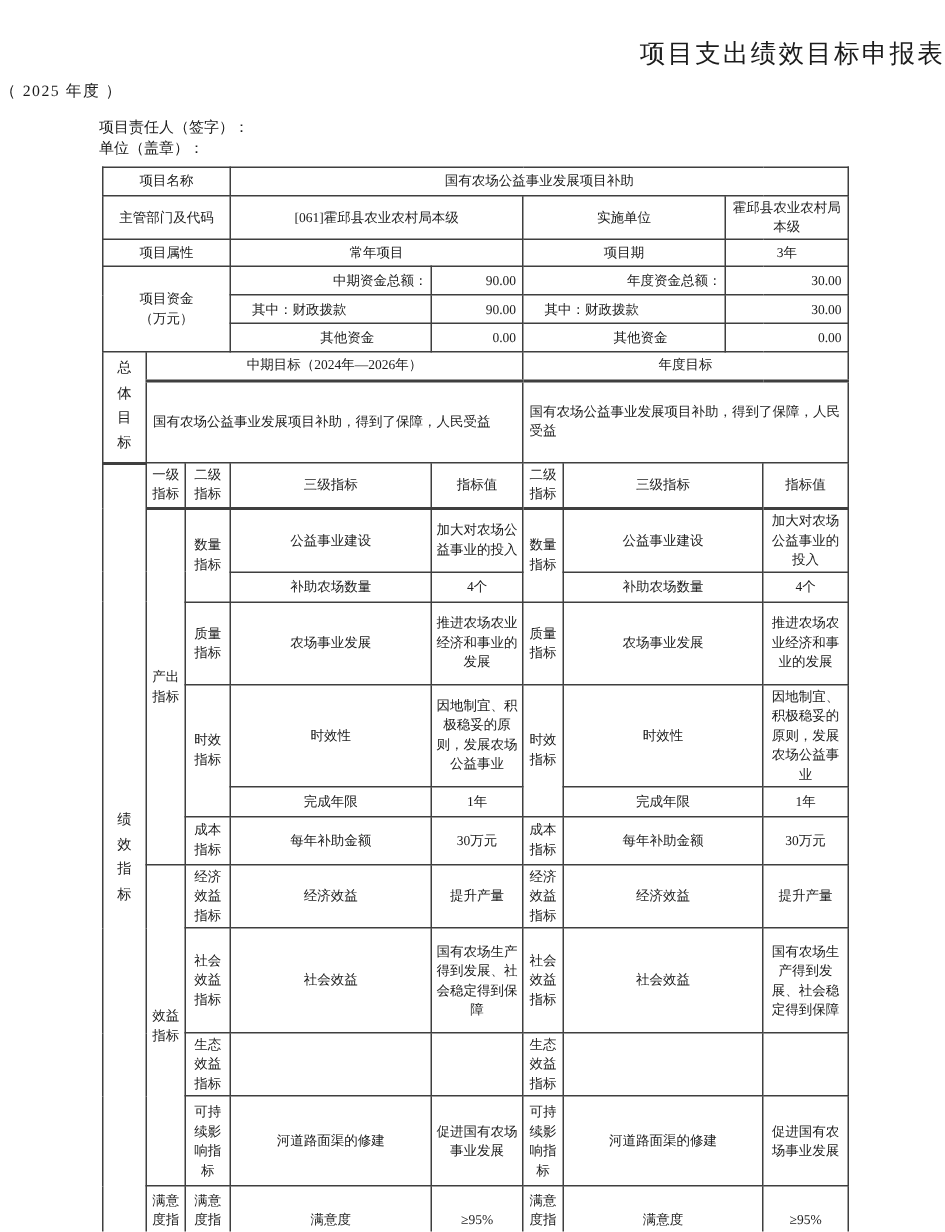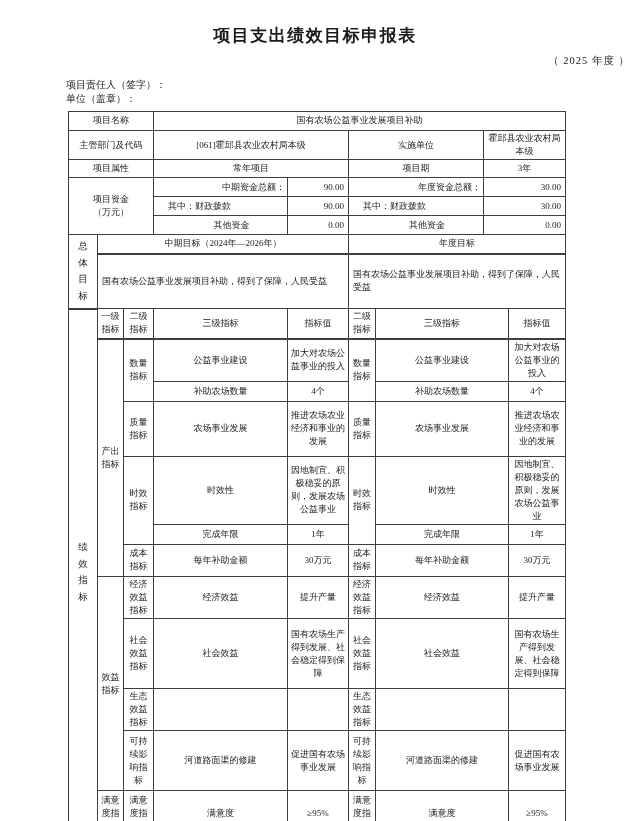--- a/index.html
+++ b/index.html
@@ -3,22 +3,22 @@
 <meta charset="utf-8">
 <style>
   html,body { margin:0; padding:0; }
   body {
     width:630px; height:821px; background:#ffffff;
     font-family:"Liberation Serif","DejaVu Serif",serif;
     color:#1b1b1b;
     -webkit-font-smoothing:antialiased;
   }
   .page { box-sizing:border-box; width:630px; height:821px; padding-top:24px; overflow:hidden; }
-  .title { font-size:17px; font-weight:bold; text-align:center; letter-spacing:1.5px; margin:0; }
-  .subtitle { text-align:right; font-size:10.5px; margin-top:7px; letter-spacing:1px; }
+  .title { font-size:17px; font-weight:normal; text-align:right; letter-spacing:1.5px; margin:0; }
+  .subtitle { text-align:left; font-size:10.5px; margin-top:7px; letter-spacing:1px; }
   .sign-row { display:flex; justify-content:space-between; margin:10px 64px 5px 66px; font-size:10px;flex-direction:column; }
   .content { width:497px; margin-left:68px; }
   table { border-collapse:collapse; table-layout:fixed; width:497px; }
   td {
     border:1px solid #3f3f3f; font-size:9px; text-align:center; vertical-align:middle;
     padding:1px 2px; line-height:1.45; word-break:break-all; overflow:hidden;
   }
   td.num { text-align:right; padding-right:4px; }
   td.ind0 { text-align:right; padding-left:6px; }
   td.ind1 { text-align:left; padding-left:14px; }

